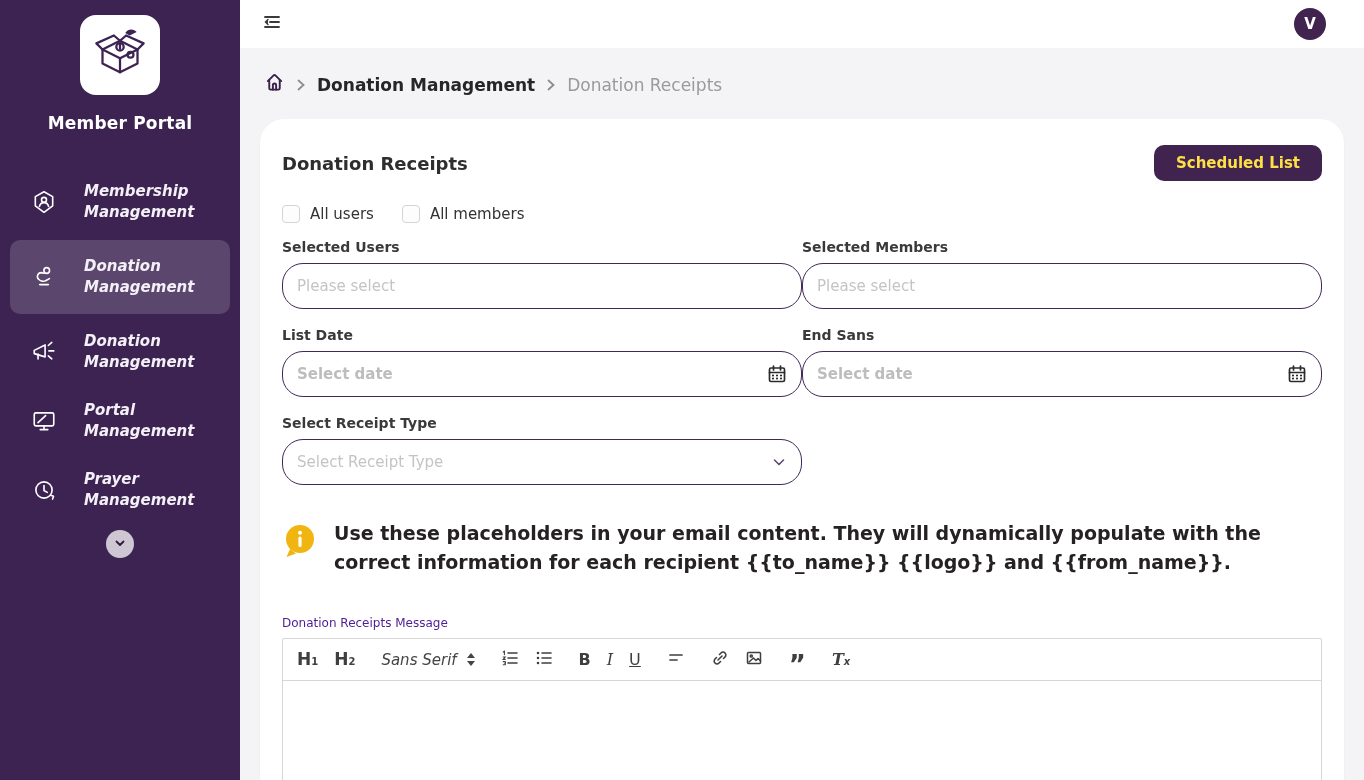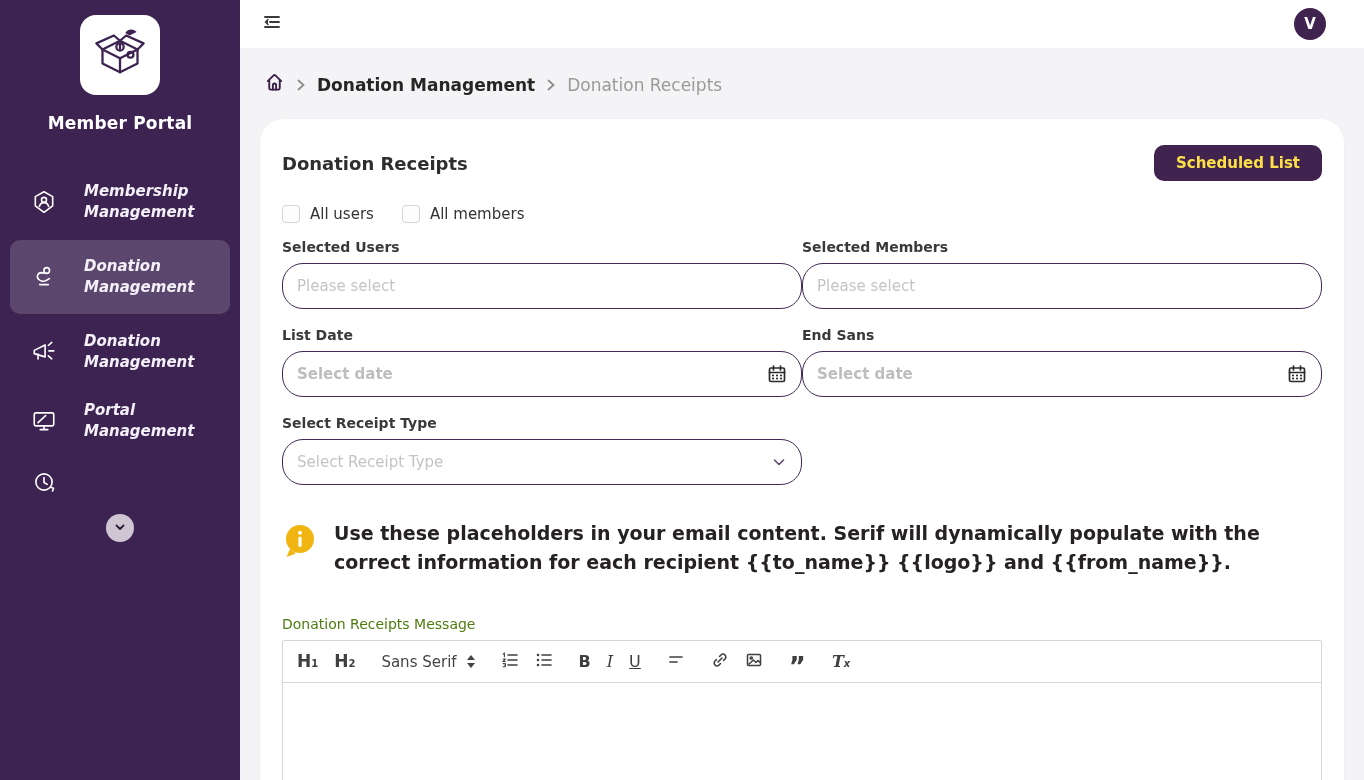--- a/index.html
+++ b/index.html
@@ -46,35 +46,35 @@
   .input-shell { display:flex; align-items:center; height:46px; border:1px solid #43295a; border-radius:21px; padding:0 14px; background:#fff; }
   .input-shell input { border:none; outline:none; flex:1; font-size:15px; font-family:inherit; color:#333; background:transparent; }
   .input-shell input::placeholder { color:#c4c4c4; }
   .input-shell input.bold-ph::placeholder { color:#bdbdbd; font-weight:bold; }
   .shell-icon { display:flex; align-items:center; margin-left:10px; cursor:pointer; }
 
   .info-row { display:flex; align-items:flex-start; gap:16px; margin:16px 0 40px 0; }
   .info-icon { flex:0 0 36px; margin-top:4px; }
   .info-text { font-size:19px; font-weight:bold; color:#262224; line-height:1.5; max-width:1000px; }
 
-  .msg-label { font-size:14px; color:#4d7c0f; margin-bottom:8px; }
+  .msg-label { font-size:12px; color:#4c1d95; margin-bottom:8px; }
 
   .editor { border:1px solid #d6d6d6; border-radius:2px; }
   .editor-toolbar { display:flex; align-items:center; height:42px; padding:0 14px; border-bottom:1px solid #d6d6d6; color:#444; }
   .tb-group { display:flex; align-items:flex-end; gap:16px; margin-right:26px; }
   .tb-btn { display:inline-block; cursor:pointer; font-size:15px; color:#3f3f3f; line-height:1; }
   .fl-big { font-size:10px; font-weight:bold; }
   .fl-big::first-letter { font-size:17px; }
   .tb-bold { font-weight:bold; font-size:16px; }
   .tb-italic { font-style:italic; font-family:"DejaVu Serif","Liberation Serif",serif; font-size:16px; }
   .tb-underline { text-decoration:underline; font-size:16px; }
   .tb-quote { font-size:26px; font-weight:bold; line-height:.4; position:relative; top:6px; }
   .tb-clear { font-size:10px; font-style:italic; }
   .tb-clear::first-letter { font-size:16px; font-family:"DejaVu Serif","Liberation Serif",serif; }
-  .font-select { display:flex; align-items:center; gap:10px; cursor:pointer; }
+  .font-select { display:flex; align-items:center; gap:10px; cursor:pointer;font-style:italic; }
   .font-name { font-size:15px; color:#444; }
   .updown { display:flex; flex-direction:column; gap:3px; }
   .tri-up { width:0; height:0; border-left:4px solid transparent; border-right:4px solid transparent; border-bottom:5px solid #444; }
   .tri-dn { width:0; height:0; border-left:4px solid transparent; border-right:4px solid transparent; border-top:5px solid #444; }
   .editor-body { height:160px; background:#fff; }
 </style>
 </head>
 <body>
 
 <aside class="sidebar">
@@ -147,20 +147,21 @@
 
 
     <div class="side-item">
       <span class="s-icon">
         <svg width="26" height="26" viewBox="0 0 24 24" fill="none" stroke="#fff" stroke-width="1.5" stroke-linejoin="round" stroke-linecap="round">
           <circle cx="12" cy="12" r="7.5"></circle>
           <path d="M12 8 v4.4 l3 1.8"></path>
           <path d="M18.2 16.8 l2.6 1 -.9 2.6"></path>
         </svg>
       </span>
+      <span class="s-label">Prayer Management</span>
     </div>
   </nav>
 
   <div class="expand-btn">
     <span>
       <svg width="14" height="14" viewBox="0 0 14 14" fill="none" stroke="#2b1b38" stroke-width="1.8" stroke-linecap="round" stroke-linejoin="round">
         <path d="M3.5 5.5 L7 9 L10.5 5.5"></path>
       </svg>
     </span>
   </div>
@@ -285,21 +286,21 @@
 
     <div class="info-row">
       <span class="info-icon">
         <svg width="36" height="38" viewBox="0 0 36 38">
           <circle cx="18" cy="16" r="14" fill="#f1b512"></circle>
           <path d="M8 26 L4.5 34 L14 30.5 Z" fill="#f1b512"></path>
           <circle cx="18" cy="9.8" r="2" fill="#fff"></circle>
           <rect x="16.4" y="13.6" width="3.2" height="10.4" rx="1.6" fill="#fff"></rect>
         </svg>
       </span>
-      <p class="info-text">Use these placeholders in your email content. Serif will dynamically populate with the correct information for each recipient {{to_name}} {{logo}} and {{from_name}}.</p>
+      <p class="info-text">Use these placeholders in your email content. They will dynamically populate with the correct information for each recipient {{to_name}} {{logo}} and {{from_name}}.</p>
     </div>
 
     <div class="msg-label">Donation Receipts Message</div>
 
     <div class="editor">
       <div class="editor-toolbar">
 
         <div class="tb-group">
           <span class="tb-btn fl-big">H1</span>
           <span class="tb-btn fl-big">H2</span>

